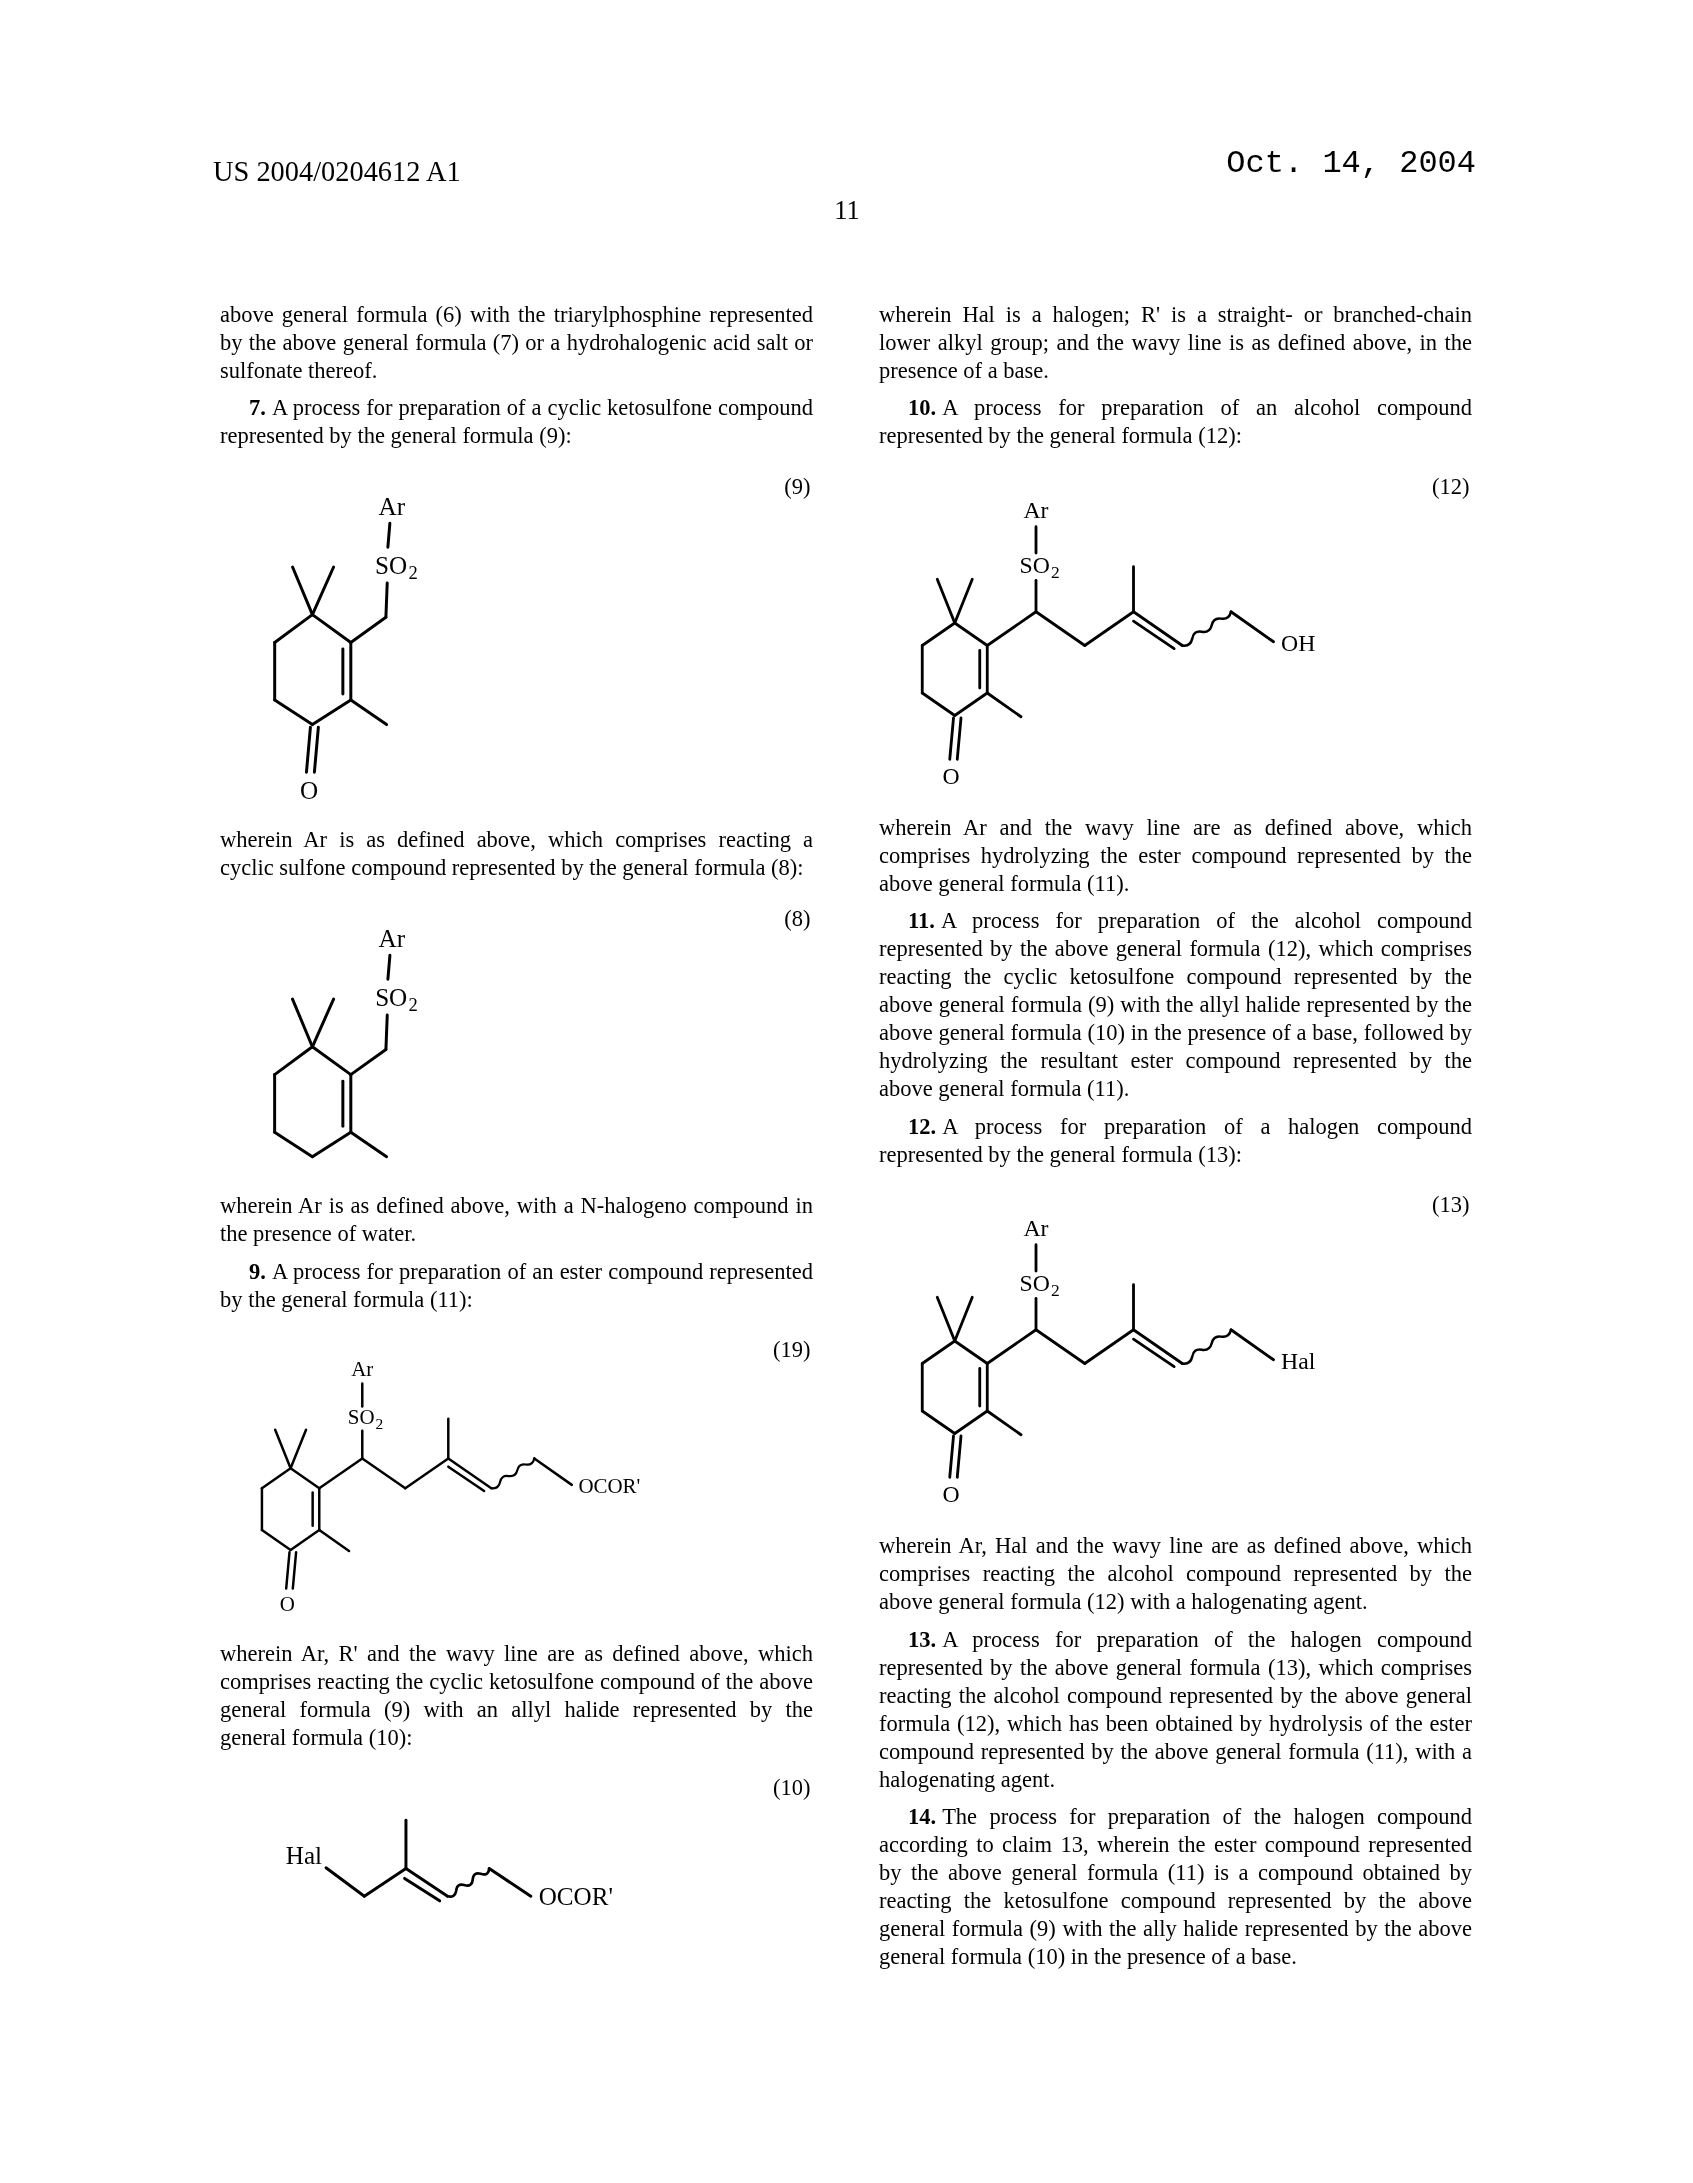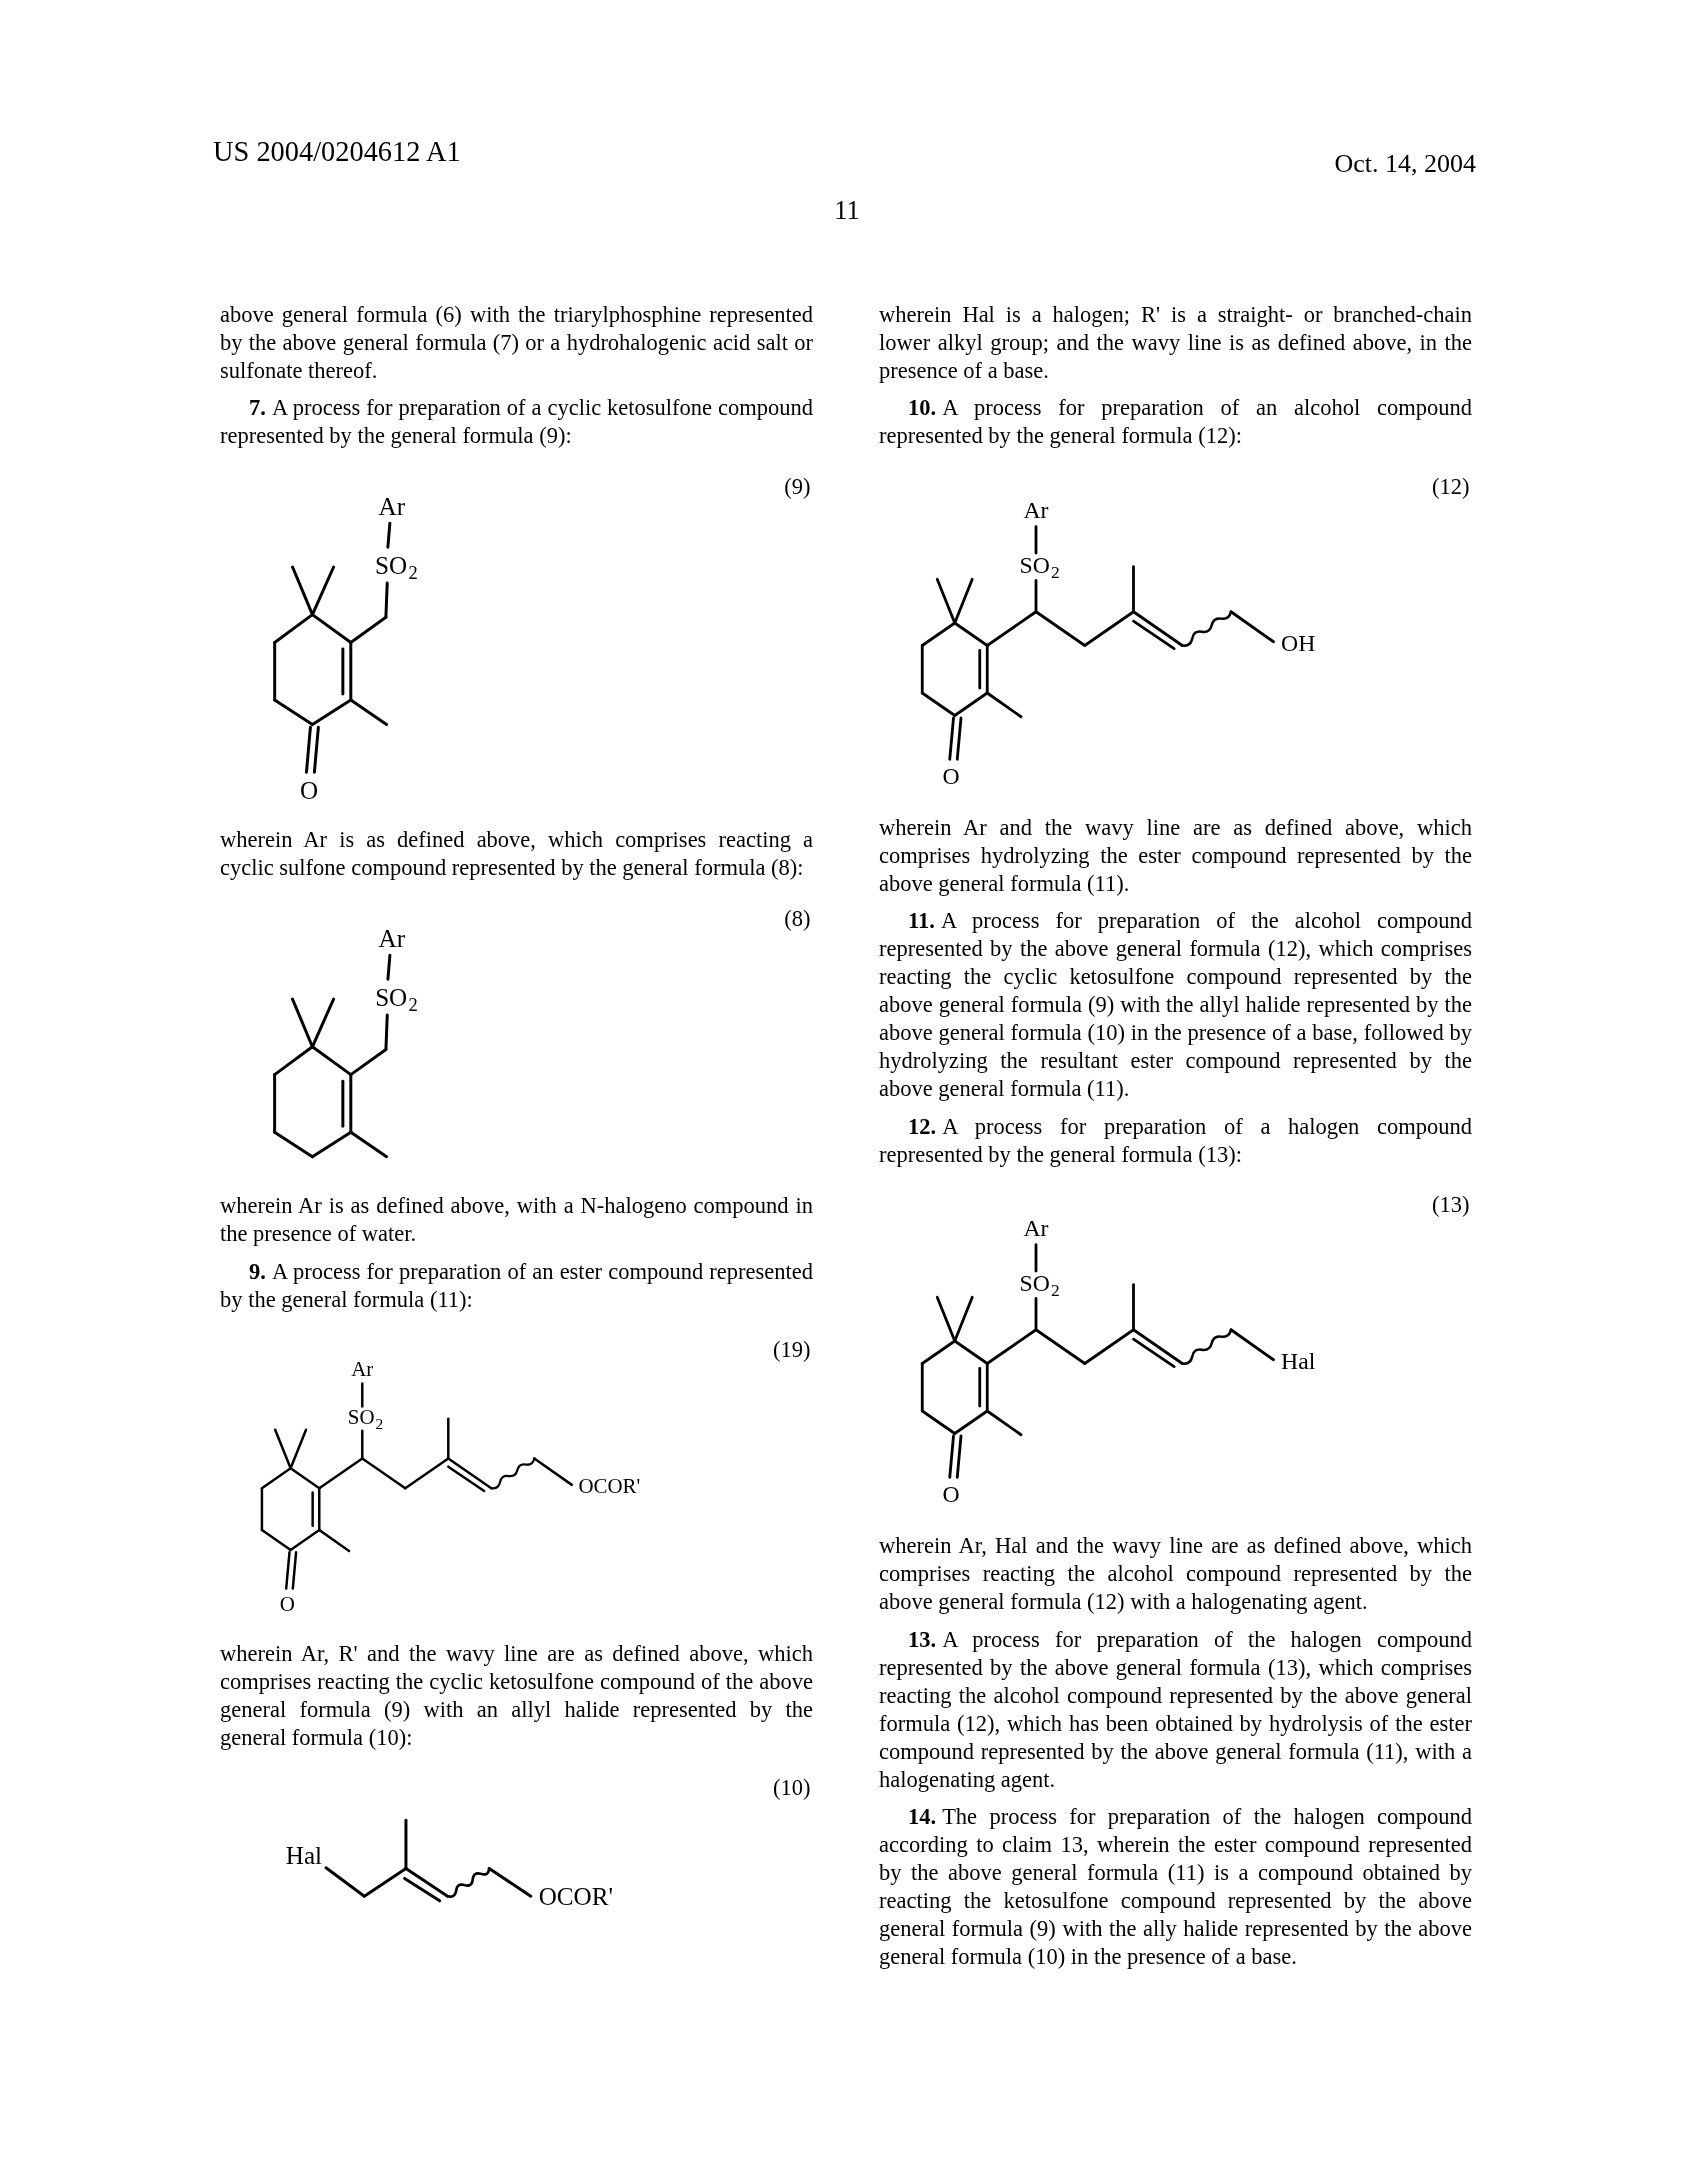--- a/index.html
+++ b/index.html
@@ -4,22 +4,22 @@
 <style>
   html,body{margin:0;padding:0;background:#e8e8e8;}
   .page{
     position:relative;
     width:1694px;height:2183px;
     background:#ffffff;
     color:#000;
     font-family:"Liberation Serif", serif;
     font-size:22.5px;line-height:28px;
   }
-  .hdr-left{position:absolute;left:213px;top:136px;font-size:28.4px;line-height:32px;}
-  .hdr-right{position:absolute;right:218px;top:148px;font-size:26px;line-height:32px;}
+  .hdr-left{position:absolute;left:213px;top:156px;font-size:28.4px;line-height:32px;}
+  .hdr-right{position:absolute;right:218px;top:148px;font-size:32px;line-height:32px;font-family:Liberation Mono, monospace;}
   .pagenum{position:absolute;left:0;right:0;top:196px;text-align:center;font-size:26.5px;}
   .col{position:absolute;top:293px;width:609px;text-align:justify;}
   .col-left{left:212px;}
   .col-right{left:871px;}
   p{margin:8px;}
   p.cont{text-indent:0;}
   p.claim{margin-top:9.3px;text-indent:29px;}
   .cnum{font-weight:bold;margin-right:6px;}
   .formula{position:relative;margin:20px 0 22.5px 0;}
   .flabel{position:absolute;right:10.6px;top:0;font-size:22.5px;}

